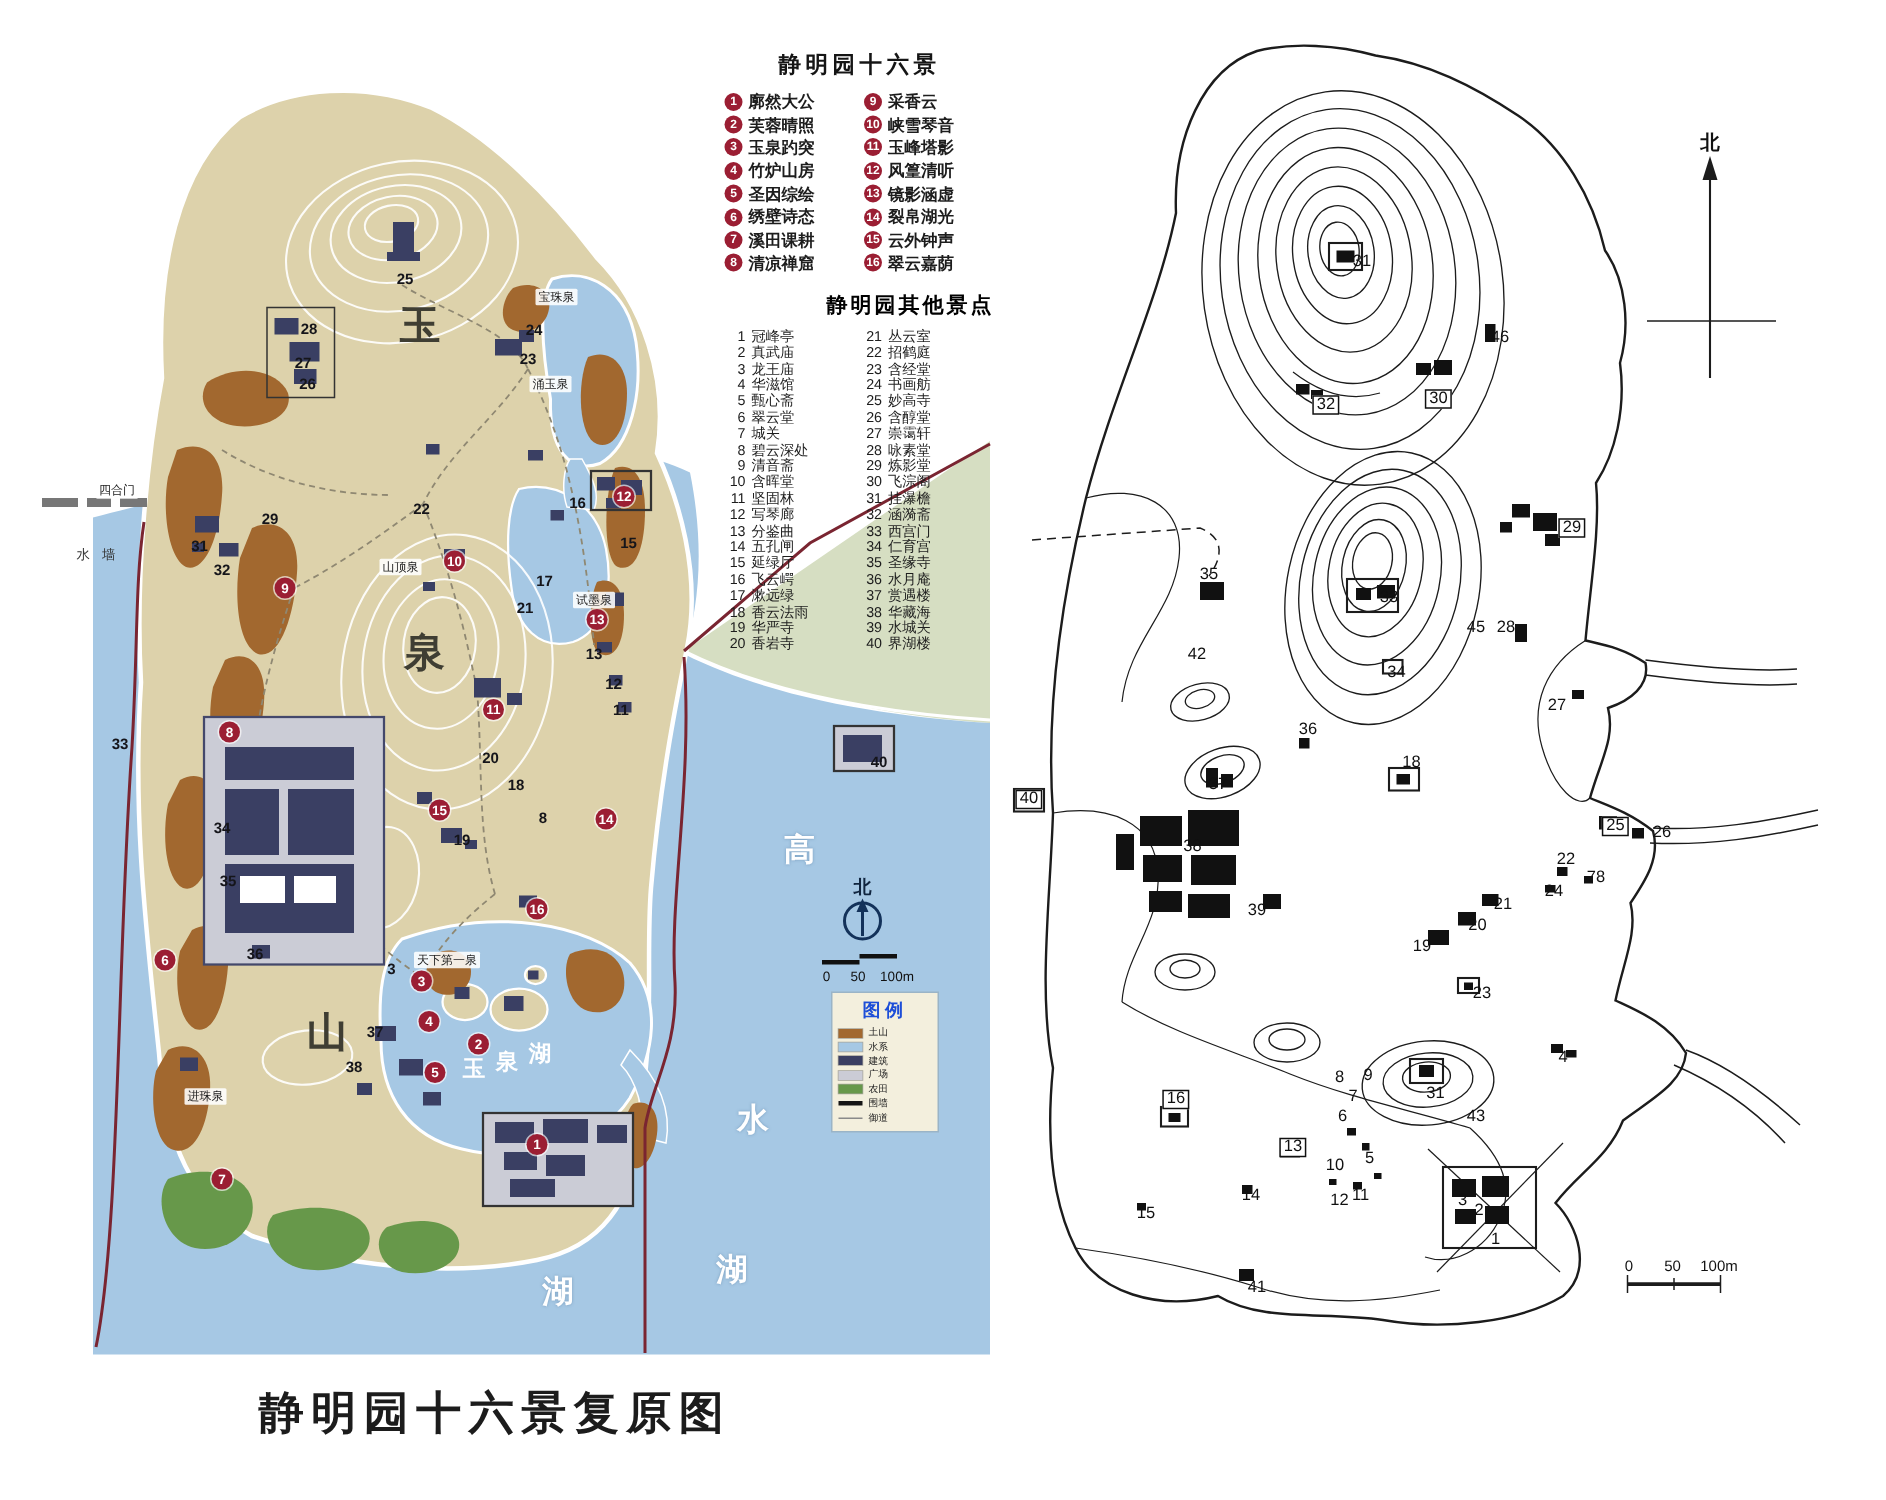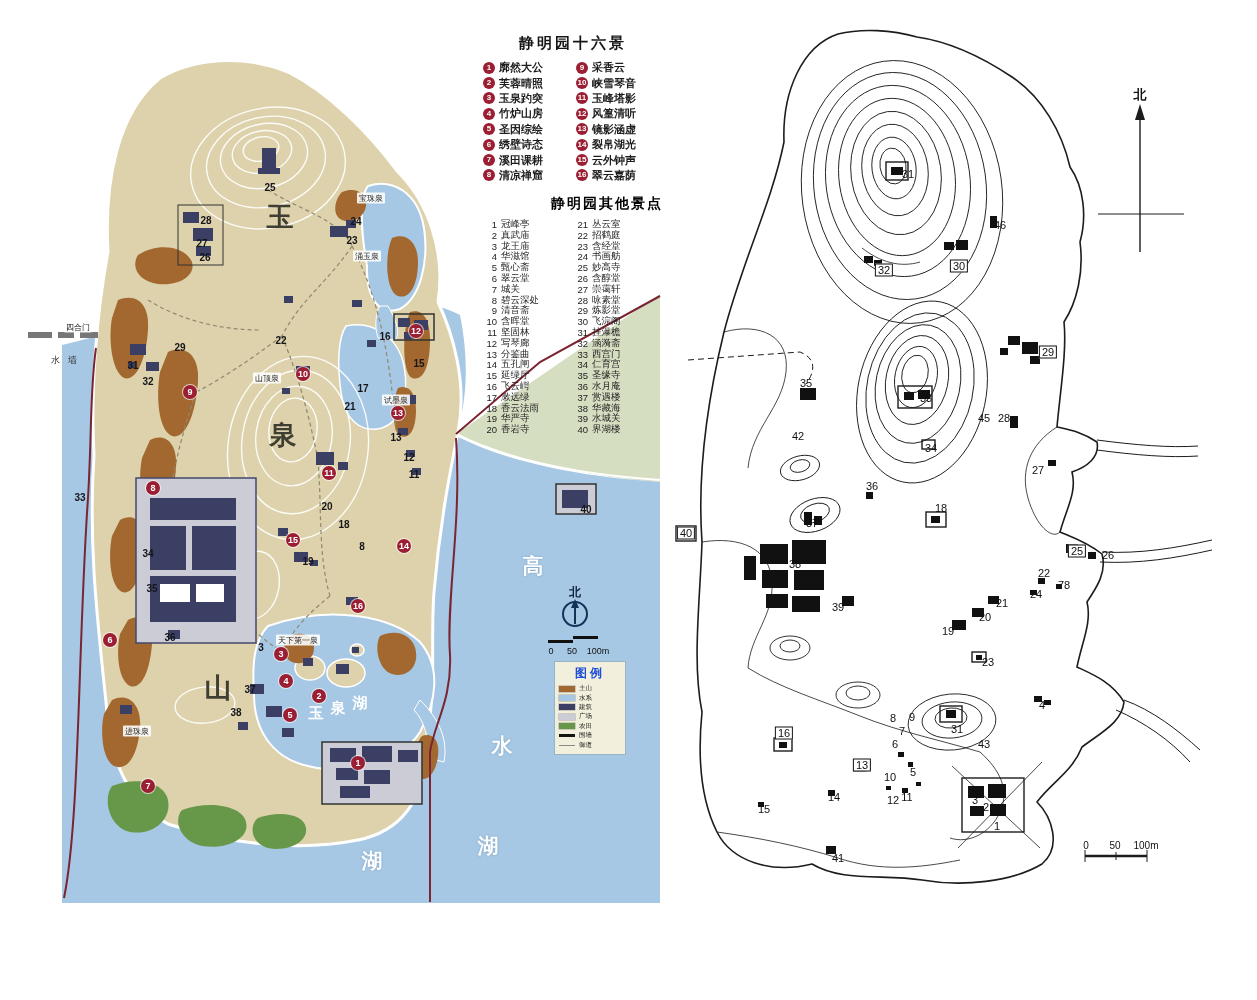--- a/index.html
+++ b/index.html
@@ -422,21 +422,21 @@
       <div class="lbl-white-sm" style="left: 316px; top: 713px;">玉</div>
       <div class="lbl-white-sm" style="left: 338px; top: 708px;">泉</div>
       <div class="lbl-white-sm" style="left: 360px; top: 703px;">湖</div>
       <div class="lbl-chip" style="left: 298px; top: 640px;">天下第一泉</div>
       <div class="lbl-chip" style="left: 396px; top: 400px;">试墨泉</div>
       <div class="lbl-chip" style="left: 371px; top: 198px;">宝珠泉</div>
       <div class="lbl-chip" style="left: 367px; top: 212px; margin-top: 44px;">涌玉泉</div>
       <div class="lbl-chip" style="left: 267px; top: 378px;">山顶泉</div>
       <div class="lbl-chip" style="left: 78px; top: 327px;">四合门</div>
       <div class="lbl-chip" style="left: 137px; top: 731px;">进珠泉</div>
-      <div class="lbl-plain" style="left: 68px; top: 360px;">水墙</div>
+      <div class="lbl-plain" style="left: 68px; top: 370px;">水墙</div>
       <div class="plan-num" style="left: 908px; top: 174px;">31</div>
       <div class="plan-num" style="left: 1000px; top: 225px;">46</div>
       <div class="plan-num boxed" style="left: 959px; top: 266px;">30</div>
       <div class="plan-num boxed" style="left: 884px; top: 270px;">32</div>
       <div class="plan-num boxed" style="left: 1048px; top: 352px;">29</div>
       <div class="plan-num" style="left: 1004px; top: 418px;">28</div>
       <div class="plan-num" style="left: 984px; top: 418px;">45</div>
       <div class="plan-num" style="left: 798px; top: 436px;">42</div>
       <div class="plan-num" style="left: 926px; top: 398px;">33</div>
       <div class="plan-num" style="left: 931px; top: 448px;">34</div>
@@ -746,14 +746,15 @@
           <span class="lg-line-thick"></span>
           <span class="lg-label">围墙</span>
         </div>
         <div class="lg-row">
           <span class="lg-line-thin"></span>
           <span class="lg-label">御道</span>
         </div>
       </div>
 </div>
 
+<div class="caption left">静明园十六景复原图</div>
 
 </div>
 
 </body></html>

